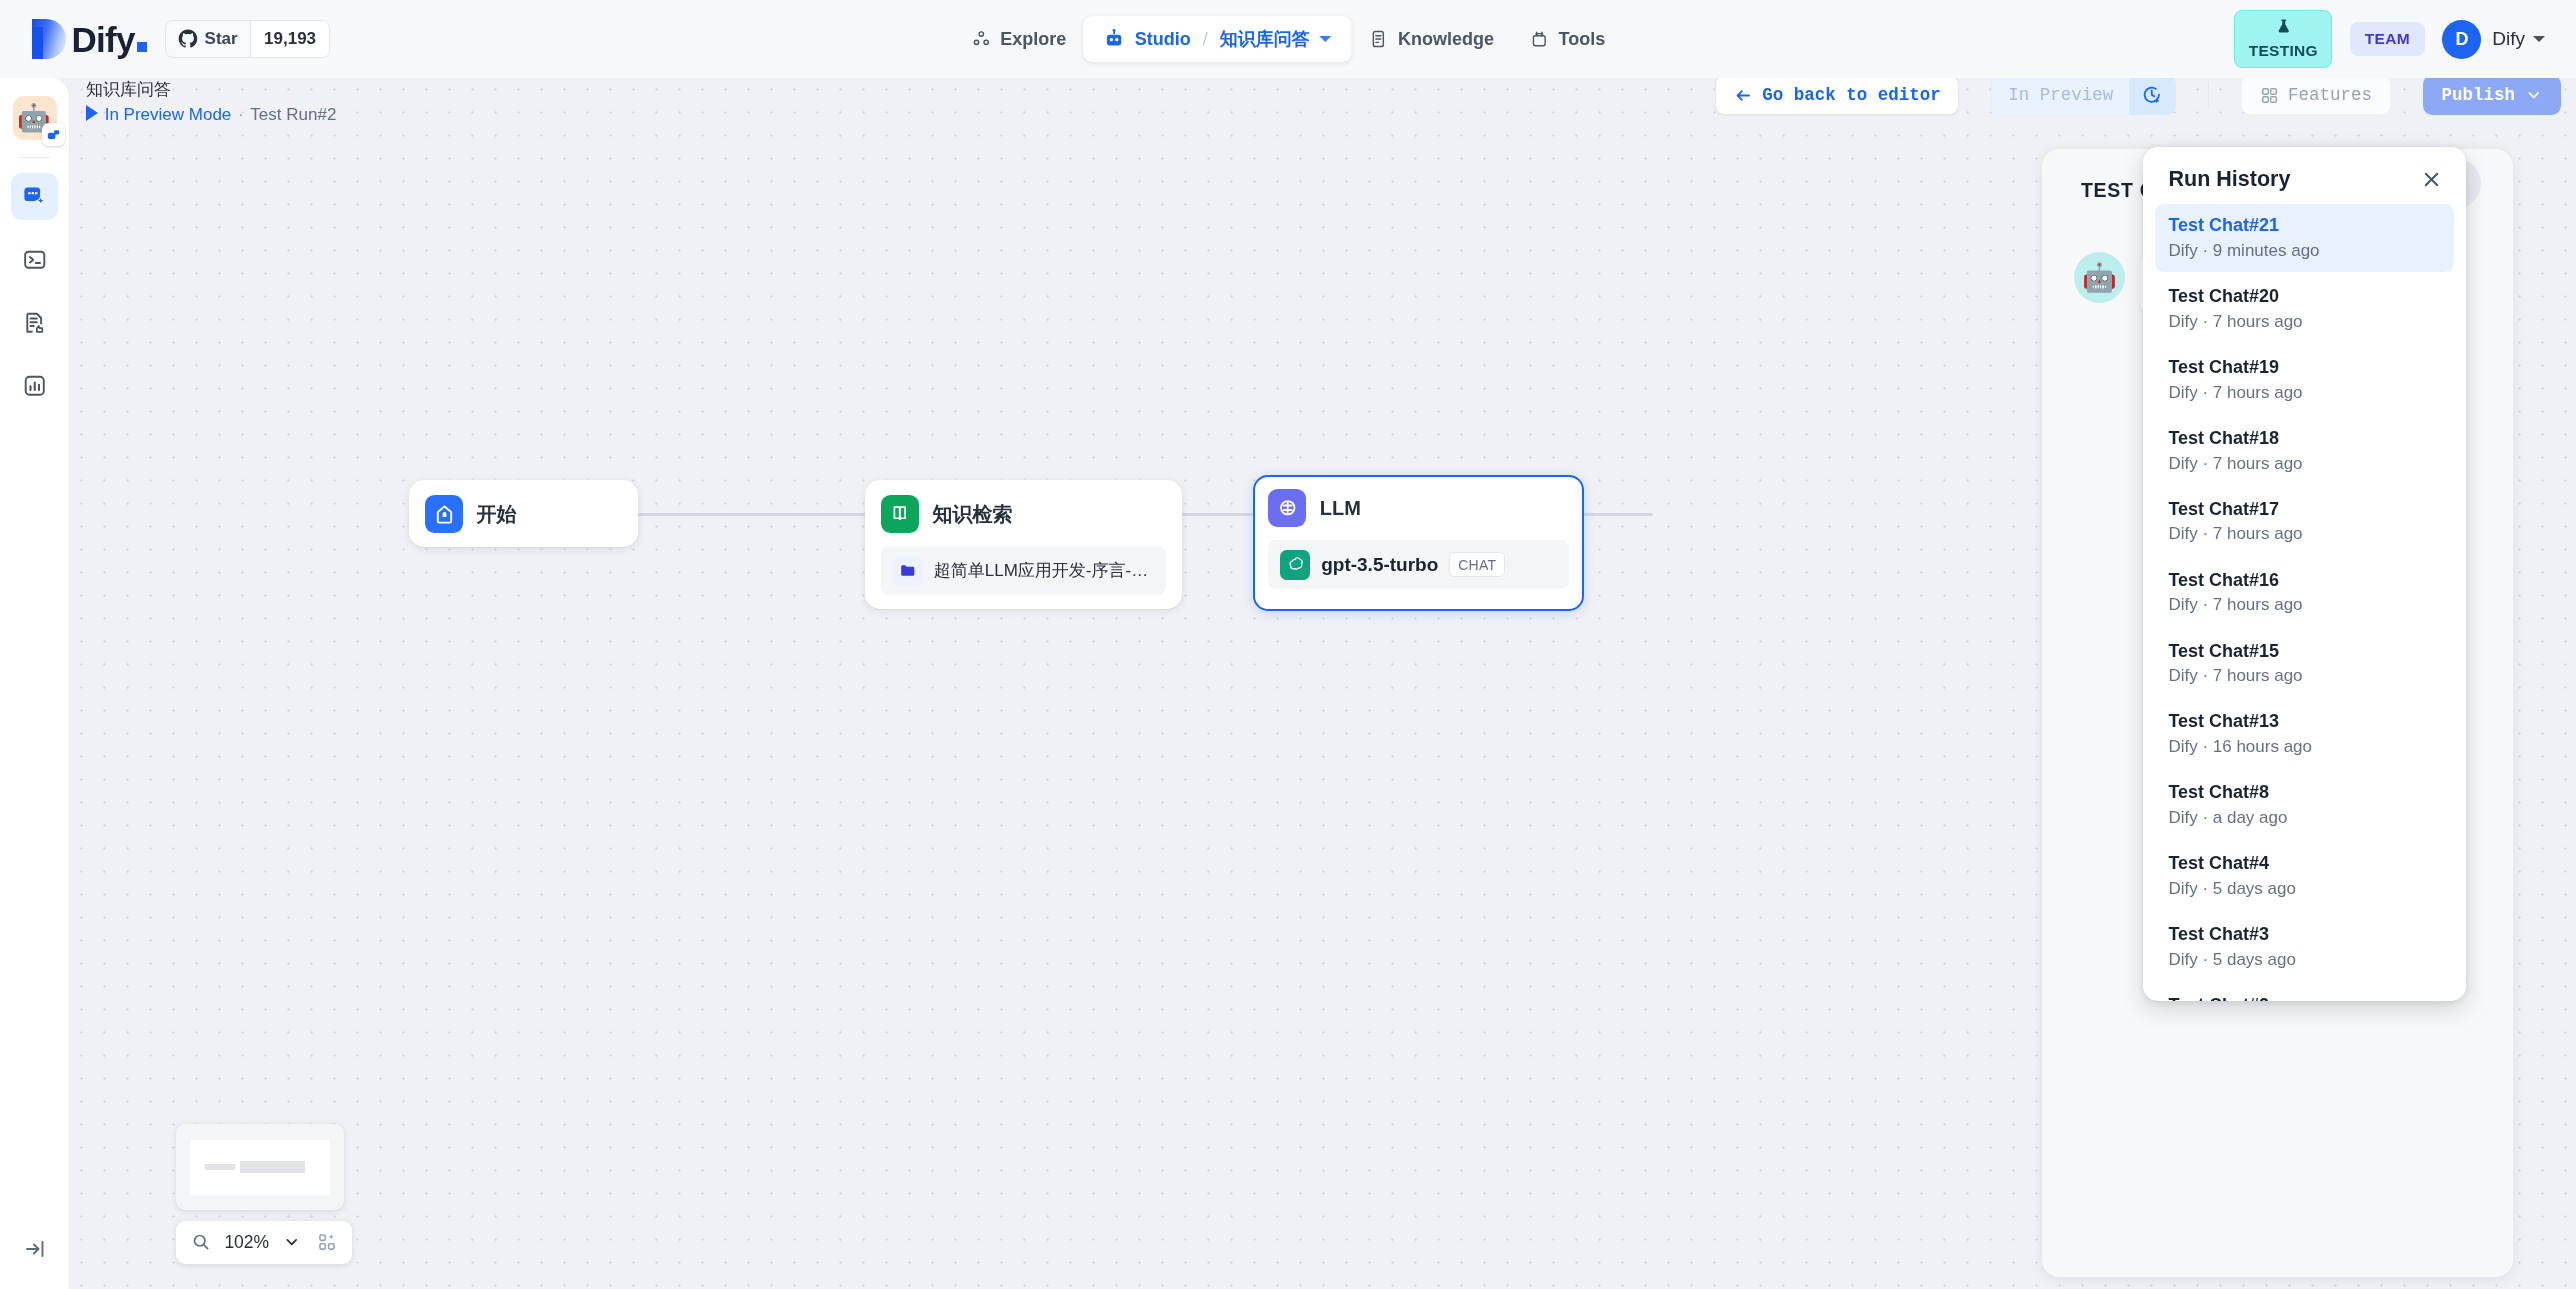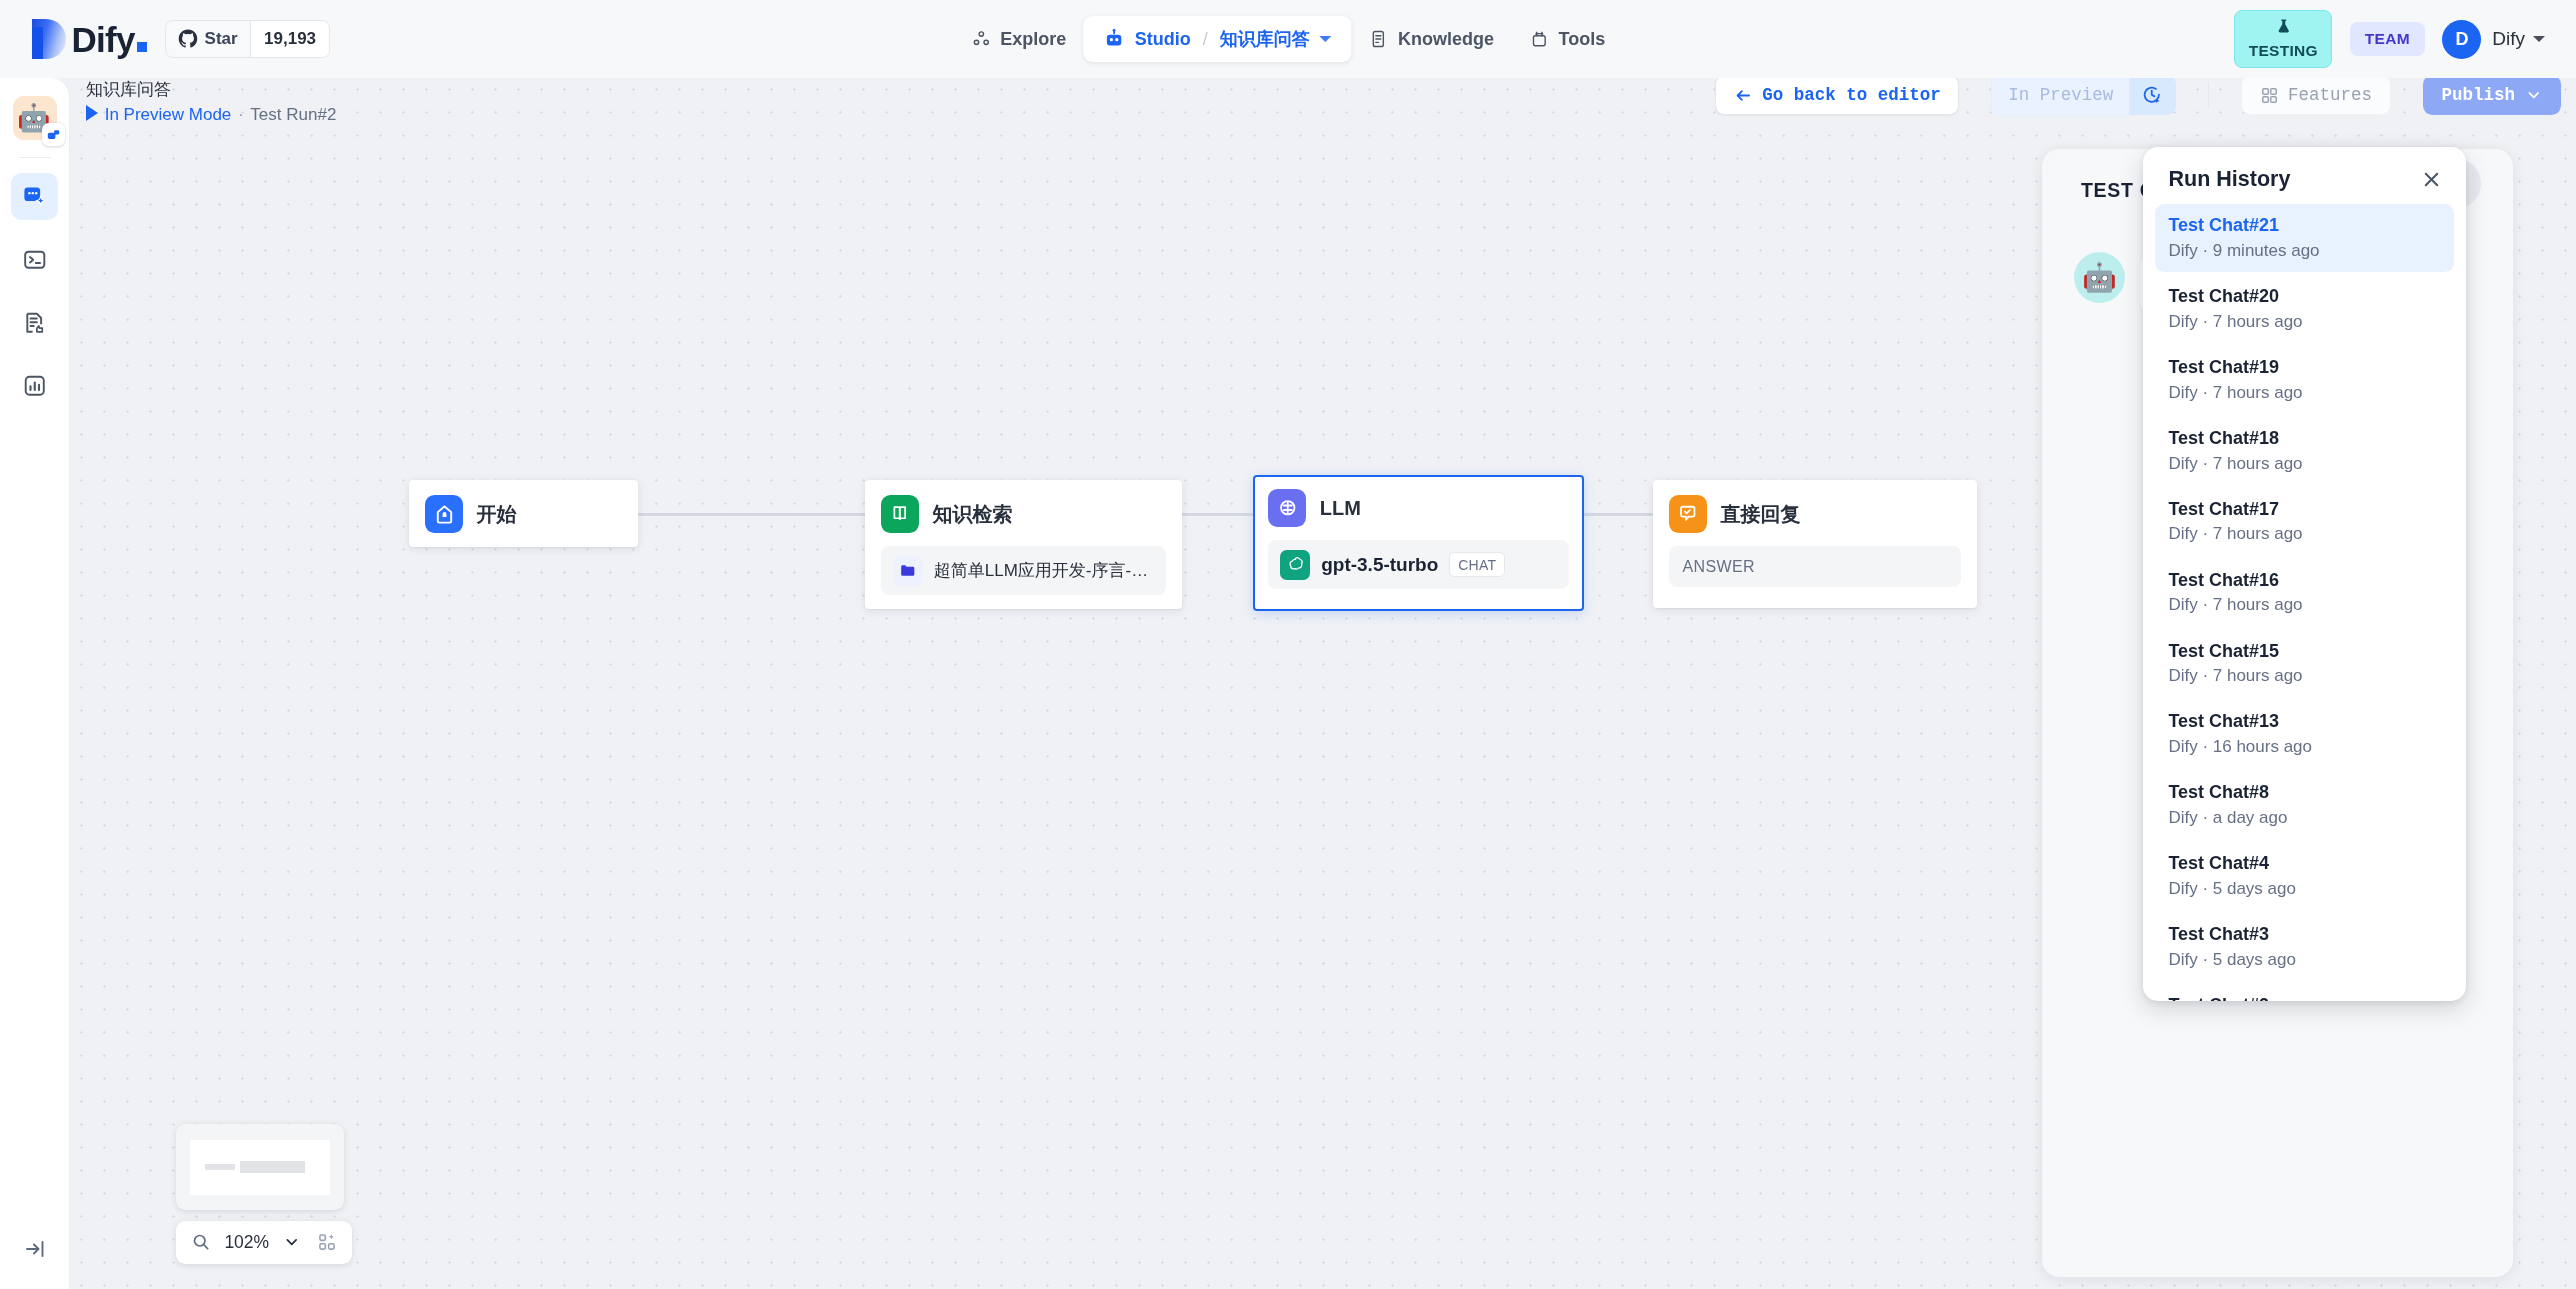--- a/index.html
+++ b/index.html
@@ -168,21 +168,21 @@
 
   
   .canvas {
     position: absolute; left: 70px; top: 78px; width: 2506px; height: 1211px;
     background-color: #eff1f5;
     background-image: radial-gradient(#d7dce5 1.1px, transparent 1.1px);
     background-size: 23px 23px;
   }
 
   .node {
-    position: absolute; background: #ffffff; border-radius: 4px;
+    position: absolute; background: #ffffff; border-radius: 15px;
     box-shadow: 0 2px 9.4px rgba(16,24,40,.09), 0 0.7px 1.3px rgba(16,24,40,.05);
     padding: 15px 16px;
   }
   .node.selected {
     border: 2.7px solid #1c64f2;
     box-shadow: 0 2.7px 12px rgba(28,100,242,.18);
     padding: 12px 13.4px;
   }
   .node-head { display: flex; align-items: center; gap: 13.4px; }
   .node-icon {
@@ -478,32 +478,20 @@
         <div class="model-icon">
           <svg width="19" height="19" viewBox="0 0 24 24">
             <path d="M12 4.2c1.7-1.2 4-.8 5.2.9.6.1 1.2.4 1.7.8 1.6 1.3 1.9 3.6.7 5.3.3.6.4 1.3.3 2-.3 2-2.1 3.4-4.1 3.2-1.1 1.3-3 1.6-4.5.8-.6.3-1.3.5-2 .4-2-.2-3.5-2-3.3-4-.4-.5-.7-1.1-.8-1.8-.3-2 1-3.8 3-4.2.5-1.2 1.6-2 2.9-2.1.3 0 .6 0 .9.1z" fill="none" stroke="#fff" stroke-width="1.5"></path>
           </svg>
         </div>
         <div class="model-name">gpt-3.5-turbo</div>
         <div class="model-tag">CHAT</div>
       </div>
     </div>
 
-    <div class="node" style="left:1583px; top:402px; width:324px; height:128px;">
-      <div class="node-head">
-        <div class="node-icon ic-answer">
-          <svg width="21.5" height="21.5" viewBox="0 0 24 24">
-            <path d="M4.5 6.2a2 2 0 0 1 2-2h11a2 2 0 0 1 2 2v7a2 2 0 0 1-2 2H13l-3 3.5V15.2H6.5a2 2 0 0 1-2-2z" fill="none" stroke="#fff" stroke-width="2" stroke-linejoin="round"></path>
-            <path d="M8.8 9.6l2 2 3.8-3.8" stroke="#fff" stroke-width="2" stroke-linecap="round" stroke-linejoin="round" fill="none"></path>
-          </svg>
-        </div>
-        <div class="node-title">直接回复</div>
-      </div>
-      <div class="answer-field">ANSWER</div>
-    </div>
 
     <div class="minimap">
       <div class="minimap-inner">
         <div class="mm-node" style="left:15px; top:24px; width:30px; height:6.7px;"></div>
         <div class="mm-node" style="left:50px; top:21.5px; width:30px; height:12px;"></div>
         <div class="mm-node" style="left:67px; top:21.5px; width:30px; height:12px;"></div>
         <div class="mm-node" style="left:85px; top:21.5px; width:30px; height:12px;"></div>
       </div>
     </div>
 

